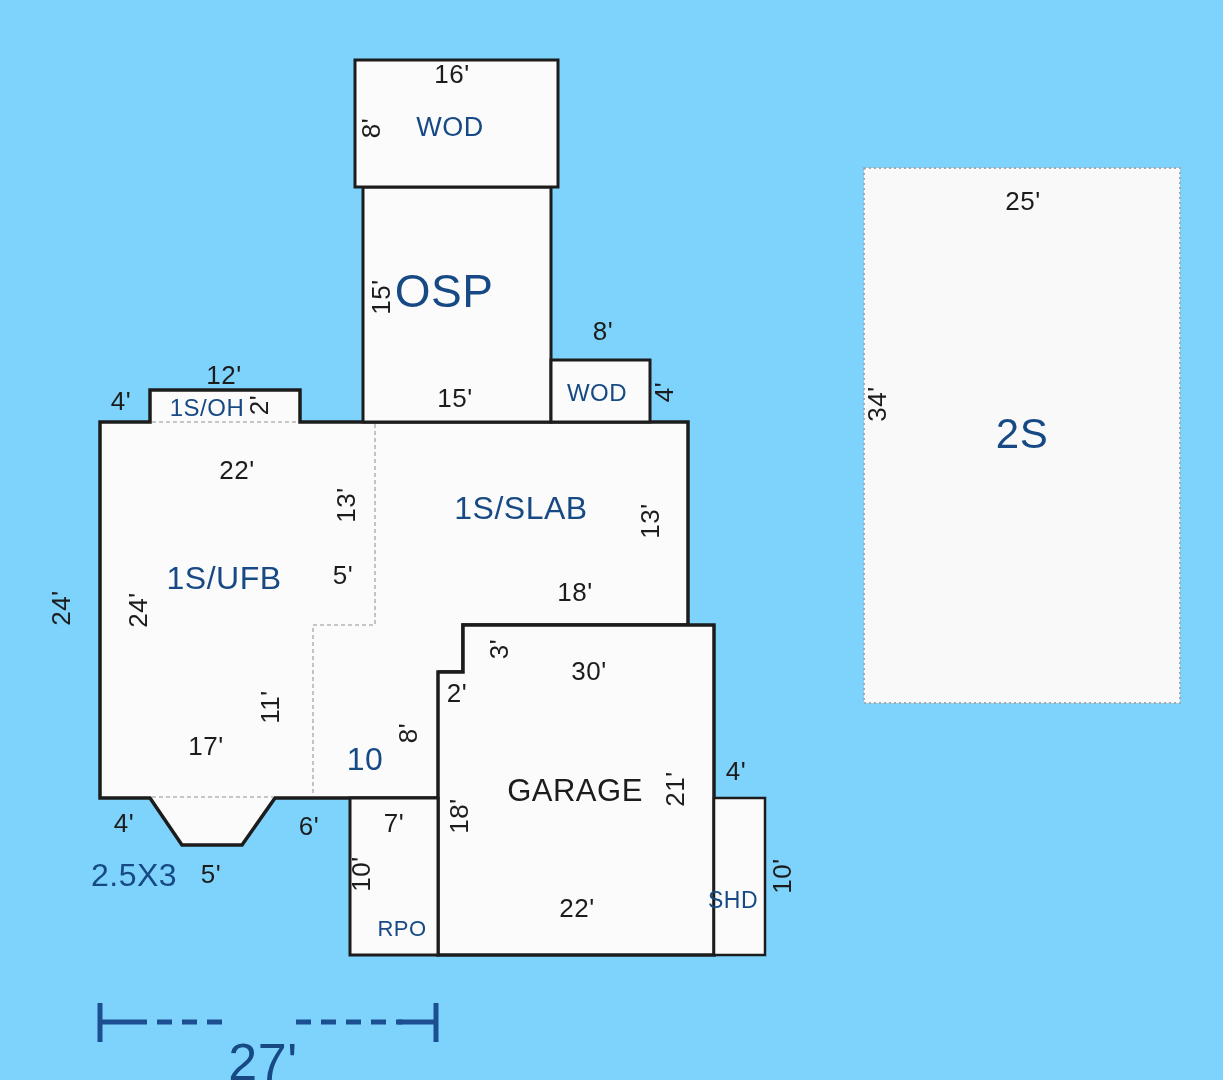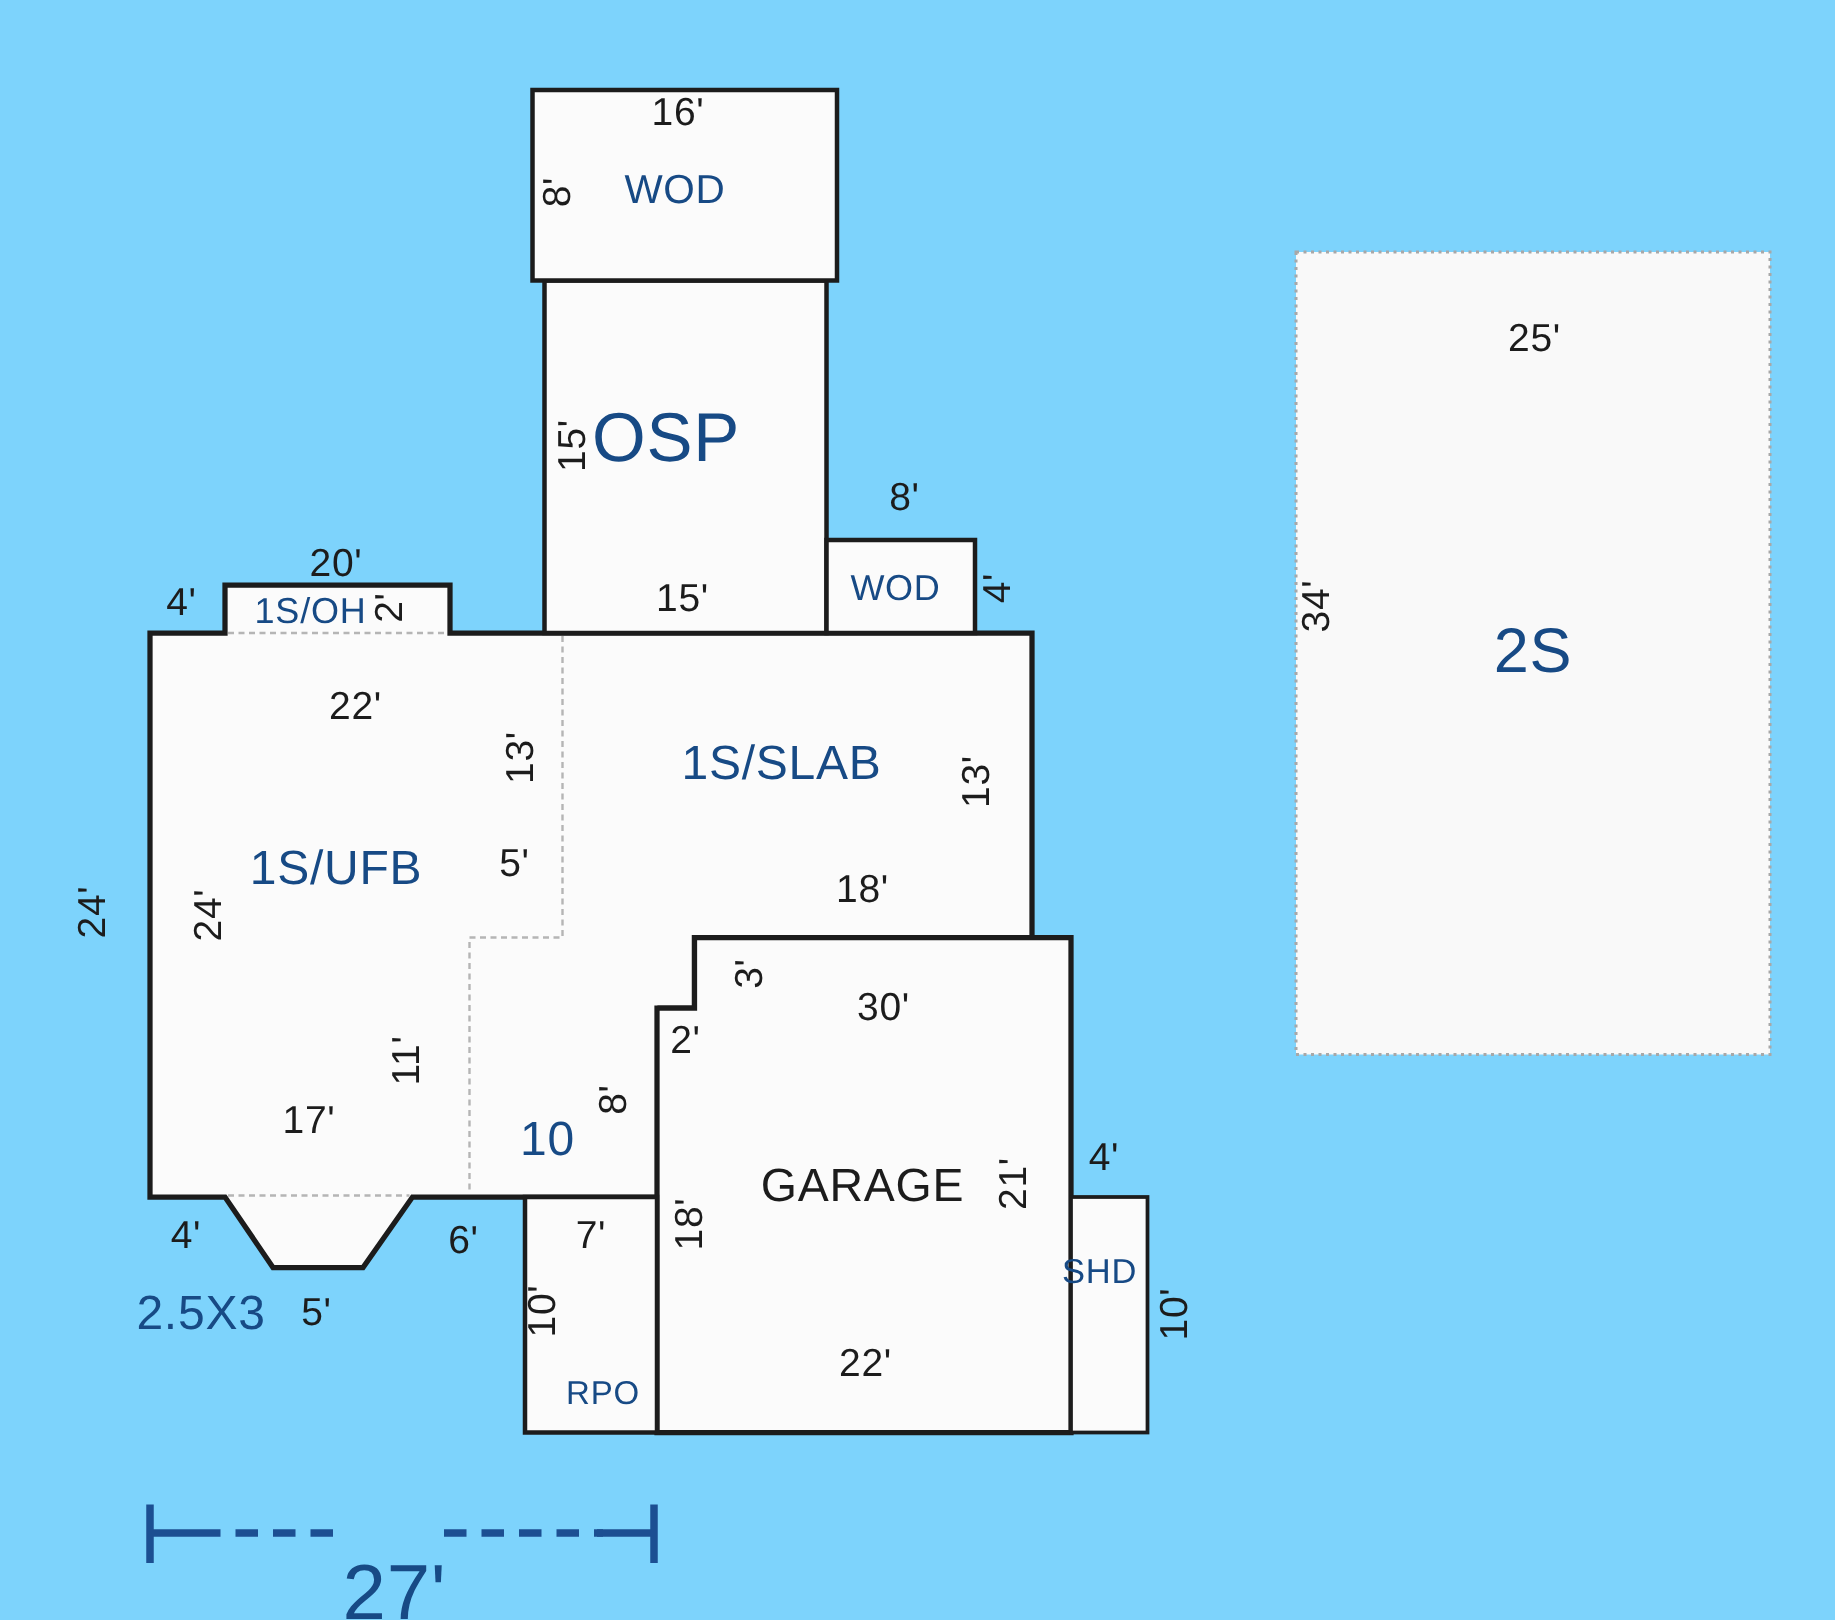--- a/index.html
+++ b/index.html
@@ -64,21 +64,21 @@
   <div id="label-layer">
       <span class="lbl" style="left: 452px; top: 74px; font-size: 26px; transform: translate(-50%, -50%);">16'</span>
       <span class="lbl" style="left: 371px; top: 128px; font-size: 26px; transform: translate(-50%, -50%) rotate(-90deg);">8'</span>
       <span class="lbl blue" style="left: 450px; top: 127px; font-size: 27px; transform: translate(-50%, -50%);">WOD</span>
       <span class="lbl" style="left: 381px; top: 297px; font-size: 26px; transform: translate(-50%, -50%) rotate(-90deg);">15'</span>
       <span class="lbl blue" style="left: 444px; top: 291px; font-size: 46px; transform: translate(-50%, -50%);">OSP</span>
       <span class="lbl" style="left: 455px; top: 398px; font-size: 26px; transform: translate(-50%, -50%);">15'</span>
       <span class="lbl" style="left: 603px; top: 331px; font-size: 26px; transform: translate(-50%, -50%);">8'</span>
       <span class="lbl blue" style="left: 597px; top: 393px; font-size: 24px; transform: translate(-50%, -50%);">WOD</span>
       <span class="lbl" style="left: 664px; top: 392px; font-size: 26px; transform: translate(-50%, -50%) rotate(-90deg);">4'</span>
-      <span class="lbl" style="left: 224px; top: 375px; font-size: 26px; transform: translate(-50%, -50%);">20'</span>
+      <span class="lbl" style="left: 224px; top: 375px; font-size: 26px; transform: translate(-50%, -50%);">12'</span>
       <span class="lbl" style="left: 121px; top: 401px; font-size: 26px; transform: translate(-50%, -50%);">4'</span>
       <span class="lbl blue" style="left: 207px; top: 408px; font-size: 24px; transform: translate(-50%, -50%);">1S/OH</span>
       <span class="lbl" style="left: 259px; top: 405px; font-size: 26px; transform: translate(-50%, -50%) rotate(-90deg);">2'</span>
       <span class="lbl" style="left: 237px; top: 470px; font-size: 26px; transform: translate(-50%, -50%);">22'</span>
       <span class="lbl" style="left: 346px; top: 505px; font-size: 26px; transform: translate(-50%, -50%) rotate(-90deg);">13'</span>
       <span class="lbl" style="left: 343px; top: 575px; font-size: 26px; transform: translate(-50%, -50%);">5'</span>
       <span class="lbl blue" style="left: 224px; top: 578px; font-size: 32px; transform: translate(-50%, -50%);">1S/UFB</span>
       <span class="lbl blue" style="left: 521px; top: 508px; font-size: 32px; transform: translate(-50%, -50%); text-align: right;">1S/SLAB</span>
       <span class="lbl" style="left: 650px; top: 521px; font-size: 26px; transform: translate(-50%, -50%) rotate(-90deg);">13'</span>
       <span class="lbl" style="left: 575px; top: 592px; font-size: 26px; transform: translate(-50%, -50%);">18'</span>
@@ -96,20 +96,20 @@
       <span class="lbl" style="left: 459px; top: 816px; font-size: 26px; transform: translate(-50%, -50%) rotate(-90deg);">18'</span>
       <span class="lbl" style="left: 736px; top: 771px; font-size: 26px; transform: translate(-50%, -50%);">4'</span>
       <span class="lbl" style="left: 309px; top: 826px; font-size: 26px; transform: translate(-50%, -50%);">6'</span>
       <span class="lbl" style="left: 394px; top: 823px; font-size: 26px; transform: translate(-50%, -50%);">7'</span>
       <span class="lbl" style="left: 124px; top: 823px; font-size: 26px; transform: translate(-50%, -50%);">4'</span>
       <span class="lbl blue" style="left: 134px; top: 875px; font-size: 32px; transform: translate(-50%, -50%);">2.5X3</span>
       <span class="lbl" style="left: 211px; top: 874px; font-size: 26px; transform: translate(-50%, -50%);">5'</span>
       <span class="lbl" style="left: 361px; top: 874px; font-size: 26px; transform: translate(-50%, -50%) rotate(-90deg);">10'</span>
       <span class="lbl blue" style="left: 402px; top: 929px; font-size: 22px; transform: translate(-50%, -50%);">RPO</span>
       <span class="lbl" style="left: 577px; top: 908px; font-size: 26px; transform: translate(-50%, -50%);">22'</span>
-      <span class="lbl blue" style="left: 733px; top: 848px; font-size: 23px; transform: translate(-50%, -50%);">SHD</span>
+      <span class="lbl blue" style="left: 733px; top: 900px; font-size: 23px; transform: translate(-50%, -50%);">SHD</span>
       <span class="lbl" style="left: 782px; top: 876px; font-size: 26px; transform: translate(-50%, -50%) rotate(-90deg);">10'</span>
-      <span class="lbl" style="left: 1023px; top: 201px; font-size: 26px; transform: translate(-50%, -50%); margin-top: 24px;">25'</span>
+      <span class="lbl" style="left: 1023px; top: 201px; font-size: 26px; transform: translate(-50%, -50%);">25'</span>
       <span class="lbl" style="left: 877px; top: 404px; font-size: 26px; transform: translate(-50%, -50%) rotate(-90deg);">34'</span>
       <span class="lbl blue" style="left: 1022px; top: 434px; font-size: 42px; transform: translate(-50%, -50%);">2S</span>
       <span class="lbl blue" style="left: 263px; top: 1062px; font-size: 52px; transform: translate(-50%, -50%);">27'</span>
     </div>
 </div>
 
 </body></html>

